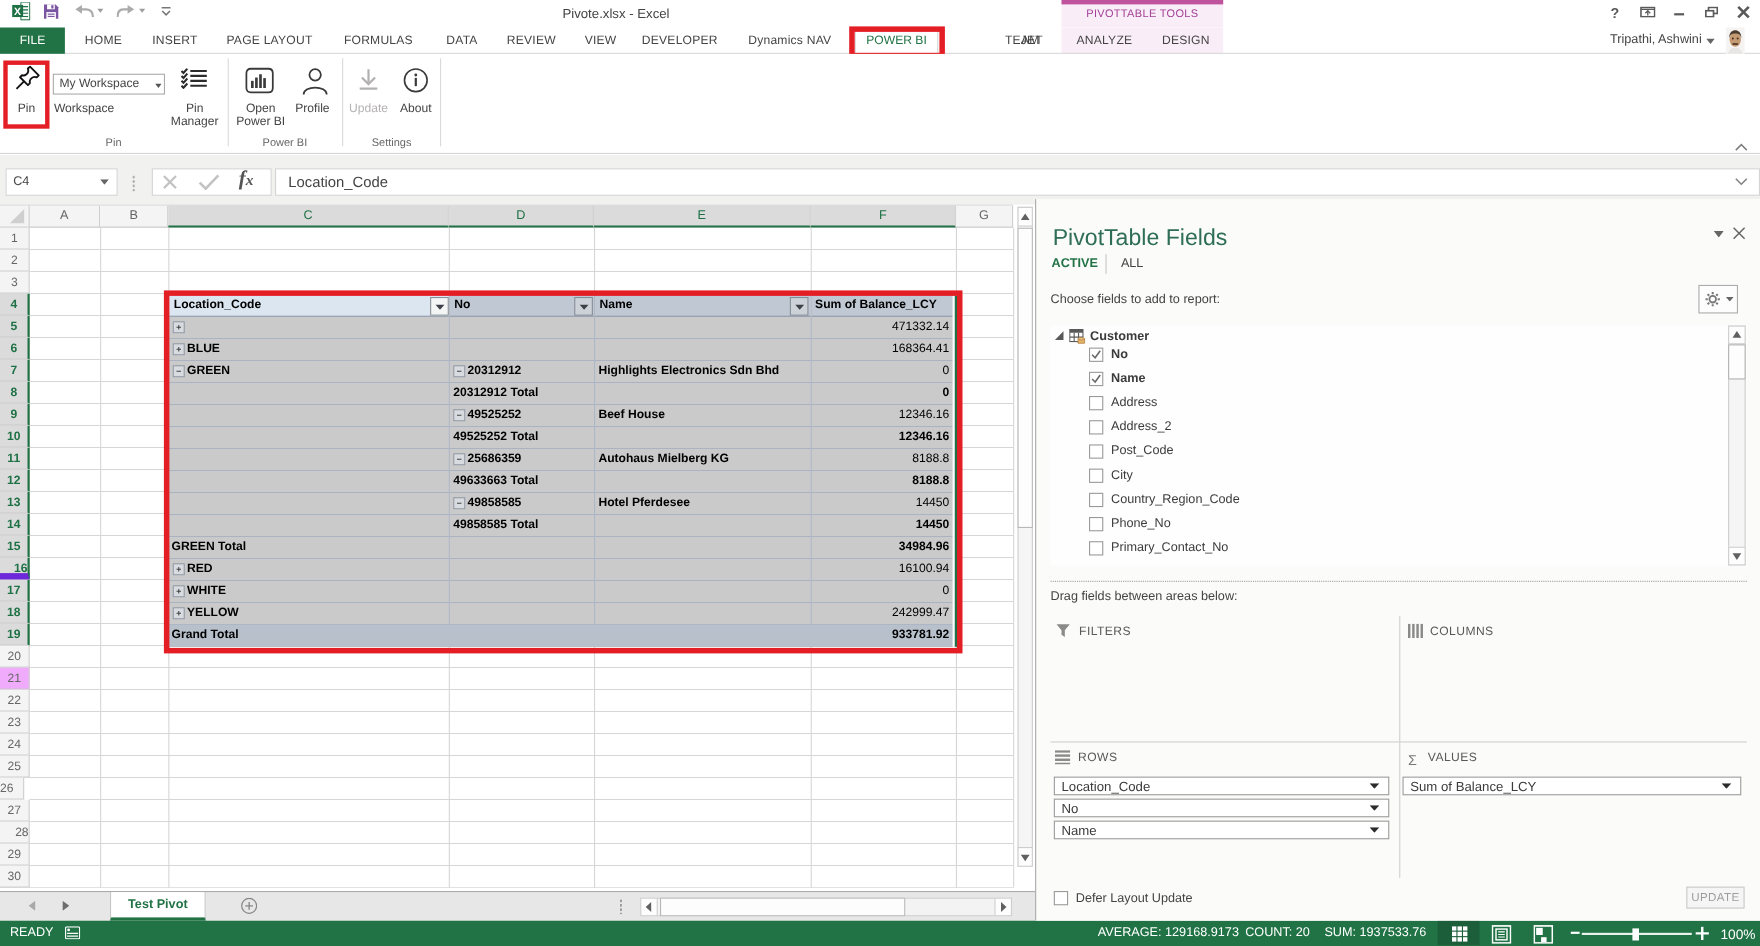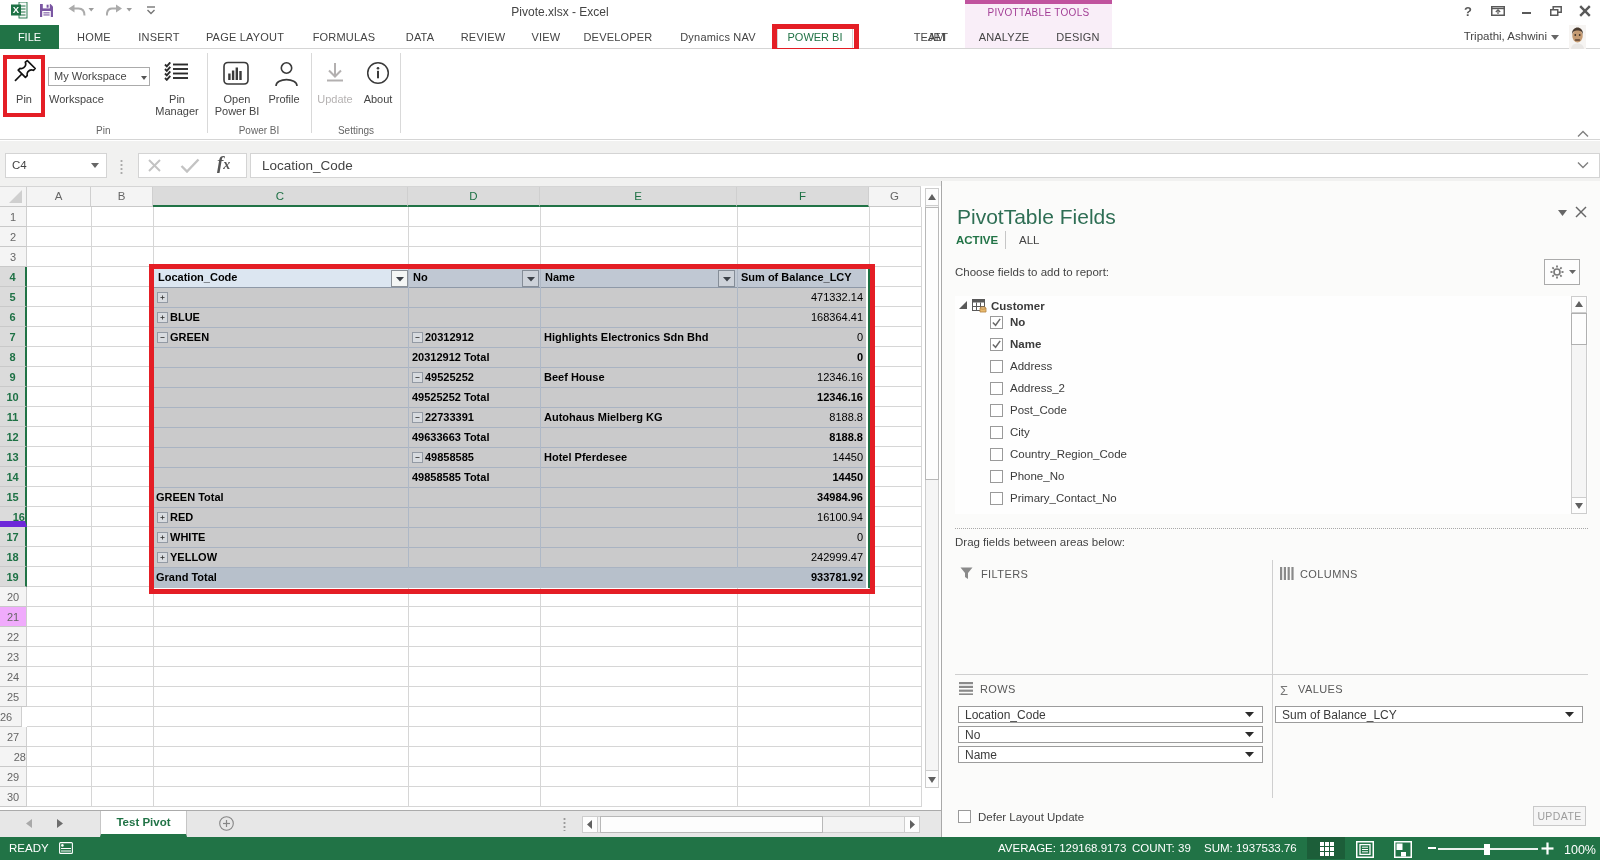--- a/index.html
+++ b/index.html
@@ -341,21 +341,21 @@
 <div class="ab" style="left:425px;top:371px;font-size:11px;font-weight:bold;color:#000;">49525252</div>
 <div class="ab" style="left:544px;top:371px;font-size:11px;font-weight:bold;color:#000;">Beef House</div>
 <div class="ab" style="left:737px;top:371px;width:126px;text-align:right;font-size:11px;font-weight:normal;color:#000;">12346.16</div>
 <div class="ab" style="left:412px;top:391px;font-size:11px;font-weight:bold;color:#000;">49525252 Total</div>
 <div class="ab" style="left:737px;top:391px;width:126px;text-align:right;font-size:11px;font-weight:bold;color:#000;">12346.16</div>
 <div class="ab" style="left:412px;top:412px;width:11px;height:11px;background:#d8dbdf;border:1px solid #939aa4;">
     <svg width="9" height="9" viewBox="0 0 11 11">
       <line x1="3" y1="5.5" x2="8" y2="5.5" stroke="#333" stroke-width="1"></line>
     </svg>
   </div>
-<div class="ab" style="left:425px;top:411px;font-size:11px;font-weight:bold;color:#000;">22733391</div>
+<div class="ab" style="left:425px;top:411px;font-size:11px;font-weight:bold;color:#000;">25686359</div>
 <div class="ab" style="left:544px;top:411px;font-size:11px;font-weight:bold;color:#000;">Autohaus Mielberg KG</div>
 <div class="ab" style="left:737px;top:411px;width:126px;text-align:right;font-size:11px;font-weight:normal;color:#000;">8188.8</div>
 <div class="ab" style="left:412px;top:431px;font-size:11px;font-weight:bold;color:#000;">49633663 Total</div>
 <div class="ab" style="left:737px;top:431px;width:126px;text-align:right;font-size:11px;font-weight:bold;color:#000;">8188.8</div>
 <div class="ab" style="left:412px;top:452px;width:11px;height:11px;background:#d8dbdf;border:1px solid #939aa4;">
     <svg width="9" height="9" viewBox="0 0 11 11">
       <line x1="3" y1="5.5" x2="8" y2="5.5" stroke="#333" stroke-width="1"></line>
     </svg>
   </div>
 <div class="ab" style="left:425px;top:451px;font-size:11px;font-weight:bold;color:#000;">49858585</div>
@@ -445,21 +445,21 @@
     <svg width="14" height="12" viewBox="0 0 14 12">
 <rect x="0.6" y="0.6" width="12.8" height="10.8" rx="1" fill="none" stroke="#fff" stroke-width="1.1"></rect>
 <circle cx="3.4" cy="3.4" r="1.3" fill="#fff"></circle>
 <g stroke="#fff" stroke-width="1">
         <line x1="2" y1="6.5" x2="12" y2="6.5"></line>
         <line x1="2" y1="9" x2="12" y2="9"></line>
       </g>
 </svg>
   </div>
 <div class="ab" style="left:998px;top:842px;font-size:11.5px;color:#fff;">AVERAGE: 129168.9173</div>
-<div class="ab" style="left:1132px;top:842px;font-size:11.5px;color:#fff;">COUNT: 39</div>
+<div class="ab" style="left:1132px;top:842px;font-size:11.5px;color:#fff;">COUNT: 20</div>
 <div class="ab" style="left:1204px;top:842px;font-size:11.5px;color:#fff;">SUM: 1937533.76</div>
 <div class="ab" style="left:1307px;top:837px;width:38px;height:22px;background:#1c5e39;"></div>
 <div class="ab" style="left:1320px;top:842px;">
     <svg width="15" height="15" viewBox="0 0 15 15">
       <g fill="#fff">
         <rect x="0" y="0" width="4" height="4"></rect>
         <rect x="5" y="0" width="4" height="4"></rect>
         <rect x="10" y="0" width="4" height="4"></rect>
         <rect x="0" y="5" width="4" height="4"></rect>
         <rect x="5" y="5" width="4" height="4"></rect>

